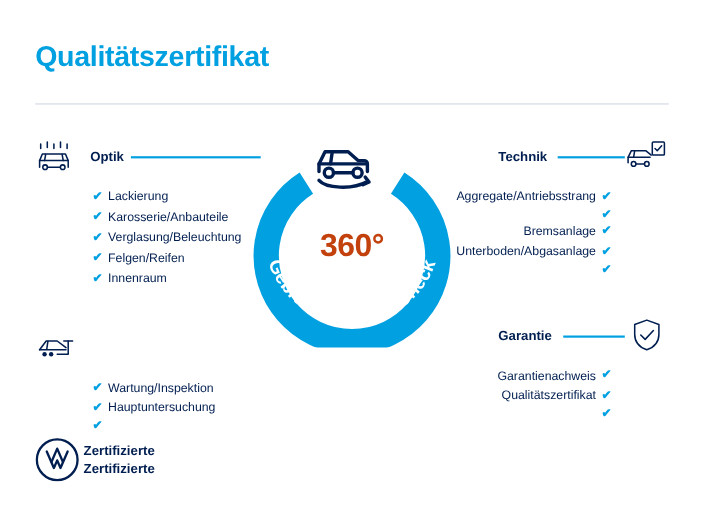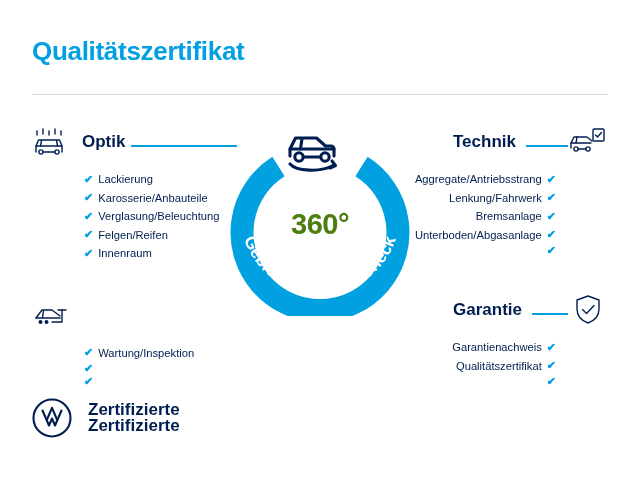--- a/index.html
+++ b/index.html
@@ -75,21 +75,21 @@
     justify-content: center;
   }
 
   .block-title-wrap {
     flex: 1 1 auto;
     display: flex;
     align-items: flex-end;
     min-width: 0;
   }
   .block-title {
-    font-size: 17px;
+    font-size: 12px;
     font-weight: bold;
     color: #001e50;
     white-space: nowrap;
     padding: 0 6px 0 10px;
   }
   .col-right .block-title { padding: 0 10px 0 6px; margin-left: 44px; }
 
   .title-line {
     flex: 1 1 auto;
     height: 2px;
@@ -134,36 +134,36 @@
   }
   .center svg { display: block; }
   .deg {
     position: absolute;
     left: 0;
     top: 96px;
     width: 204px;
     text-align: center;
     font-size: 29px;
     font-weight: bold;
-    color: #4d7c0f;
+    color: #c2410c;
     letter-spacing: -0.5px;
   }
 
   
   .footer {
     position: absolute;
     left: 32px;
     bottom: 42px;
     display: flex;
     align-items: center;
   }
   .vw-mark { width: 40px; height: 40px; flex: 0 0 40px; }
   .footer-text {
-    margin-left: 16px;
-    font-size: 17px;
+    margin-left: 4px;
+    font-size: 12px;
     font-weight: bold;
     line-height: 16px;
     color: #001e50;
   }
   .footer-text div { white-space: nowrap; }
 </style>
 </head>
 <body>
 
 <div class="page">
@@ -229,20 +229,21 @@
           </svg>
         </span>
       </div>
       <ul class="items">
         <li class="item">
           <span class="check">✔</span>
           <span>Wartung/Inspektion</span>
         </li>
         <li class="item">
           <span class="check">✔</span>
+          <span>Hauptuntersuchung</span>
         </li>
         <li class="item">
           <span class="check">✔</span>
         </li>
       </ul>
     </div>
 
   </div>
 
   <div class="col-right">
@@ -266,21 +267,20 @@
           <span class="title-line"></span>
         </span>
       </div>
       <ul class="items">
         <li class="item">
           <span class="check">✔</span>
           <span>Aggregate/Antriebsstrang</span>
         </li>
         <li class="item">
           <span class="check">✔</span>
-          <span>Lenkung/Fahrwerk</span>
         </li>
         <li class="item">
           <span class="check">✔</span>
           <span>Bremsanlage</span>
         </li>
         <li class="item">
           <span class="check">✔</span>
           <span>Unterboden/Abgasanlage</span>
         </li>
         <li class="item">

